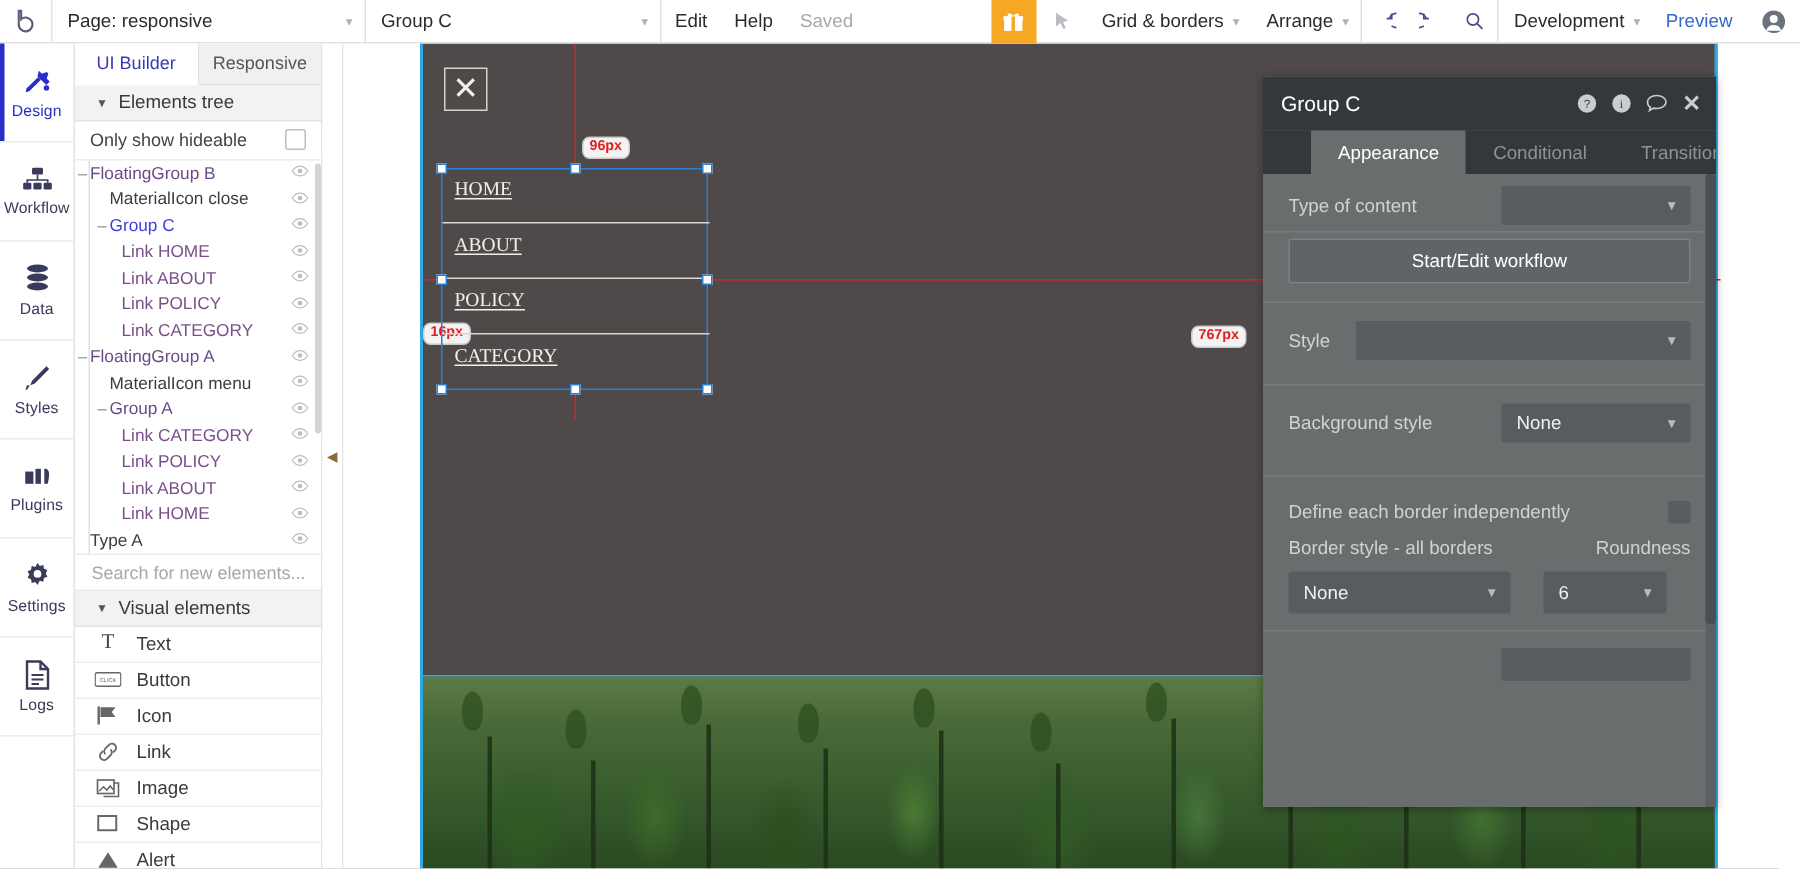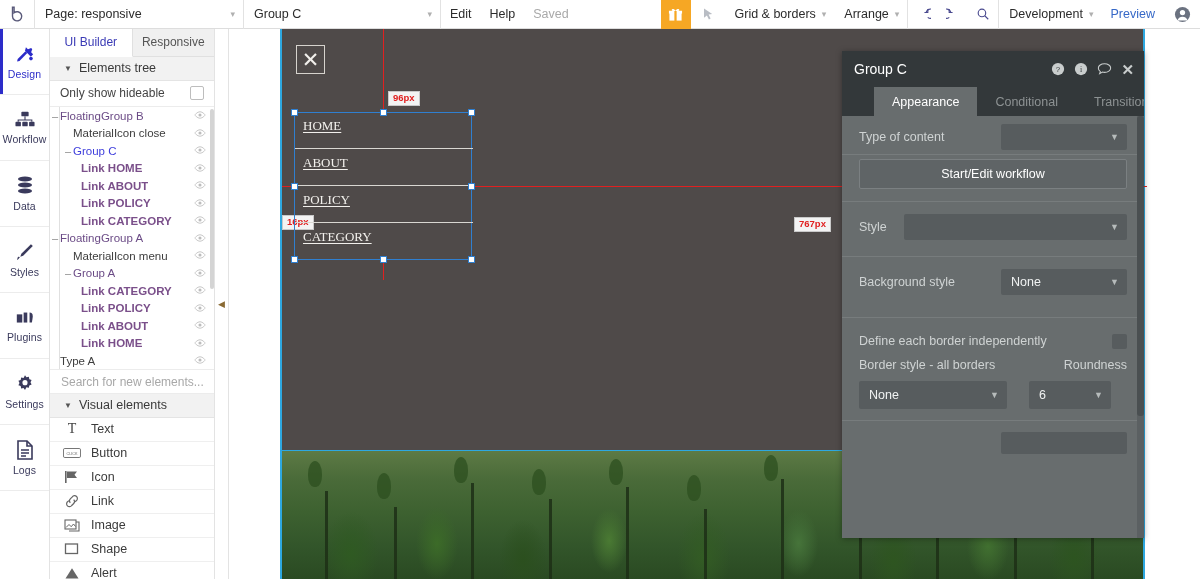--- a/index.html
+++ b/index.html
@@ -104,21 +104,21 @@
   .tree { flex: 0 0 auto; overflow: hidden; position: relative; }
   .trow {
     height: 17.5px; display: flex; align-items: center; font-size: 11.5px;
     color: #3d3d3d; cursor: pointer; padding-right: 8px; white-space: nowrap;
   }
   .trow .dash { color: #8a8a8a; font-size: 11px; width: 8px; }
   .trow .tlabel { overflow: hidden; text-overflow: ellipsis; }
   .trow.lvl0 { padding-left: 2px; }
   .trow.lvl1 { padding-left: 15px; }
   .trow.lvl2 { padding-left: 23px; }
-  .trow.kind-link .tlabel { color: #7a4f8a; font-weight: bold; }
+  .trow.kind-link .tlabel { color: #7a4f8a; }
   .trow.kind-group .tlabel { color: #6b4b86; }
   .trow.selected .tlabel { color: #3d3ddc; }
   .trow .eye { margin-left: auto; color: #bdbdbd; font-size: 10px; }
   .tree-rail {
     position: absolute; left: 9px; top: 0; bottom: 0; width: 1px; background: #e0e0e0;
   }
   .tree-scroll {
     position: absolute; right: 0px; top: 2px; width: 4px; height: 180px;
     background: #d4d4d4; border-radius: 2px;
   }
@@ -202,21 +202,21 @@
   }
   .close-box .xg { color: #f2f0ec; font-size: 21px; line-height: 1; font-weight: 300;
     font-family: "Liberation Sans", sans-serif; }
 
   
   .guide-v { position: absolute; width: 1px; background: #e02020; }
   .guide-h { position: absolute; height: 1px; background: #e02020; }
   .gbadge {
     position: absolute; background: #f3f3f3; border: 1px solid #c9c9c9;
     color: #e02020; font-size: 9.5px; font-weight: bold; padding: 1px 4px;
-    border-radius: 0; white-space: nowrap; line-height: 1.15;
+    border-radius: 5px; white-space: nowrap; line-height: 1.15;
   }
 
   
   .proppanel {
     position: absolute; left: 842px; top: 51px; width: 302px; height: 487px;
     background: #686d6e; box-shadow: 0 1px 6px rgba(0,0,0,.35);
     overflow: hidden;
   }
   .pp-head {
     height: 36px; background: #33383a; display: flex; align-items: center;

